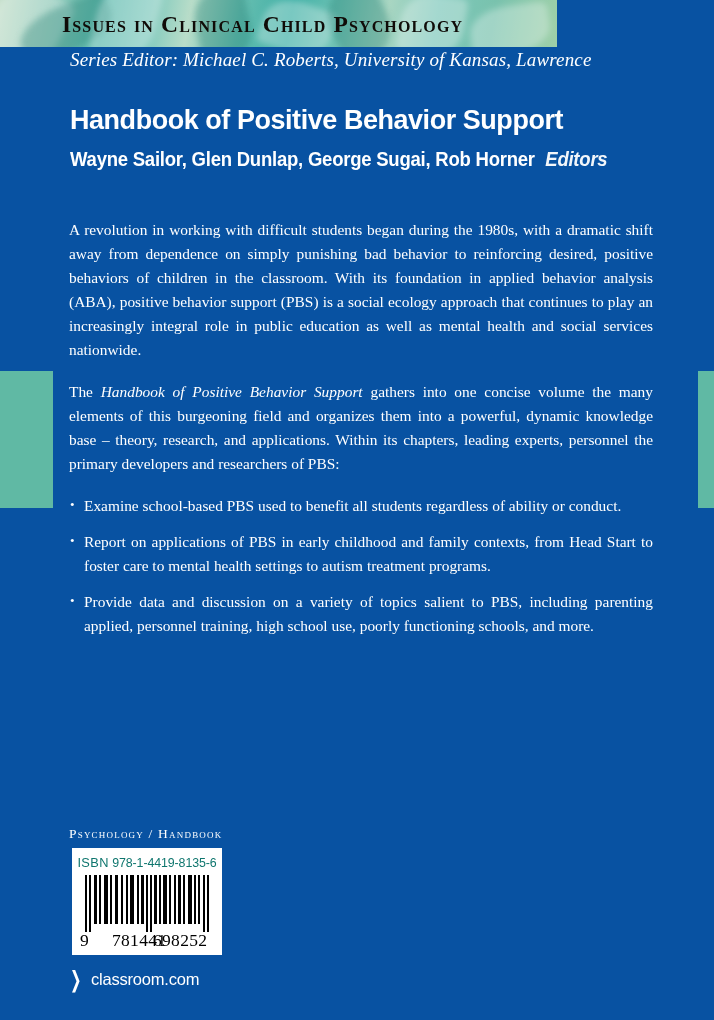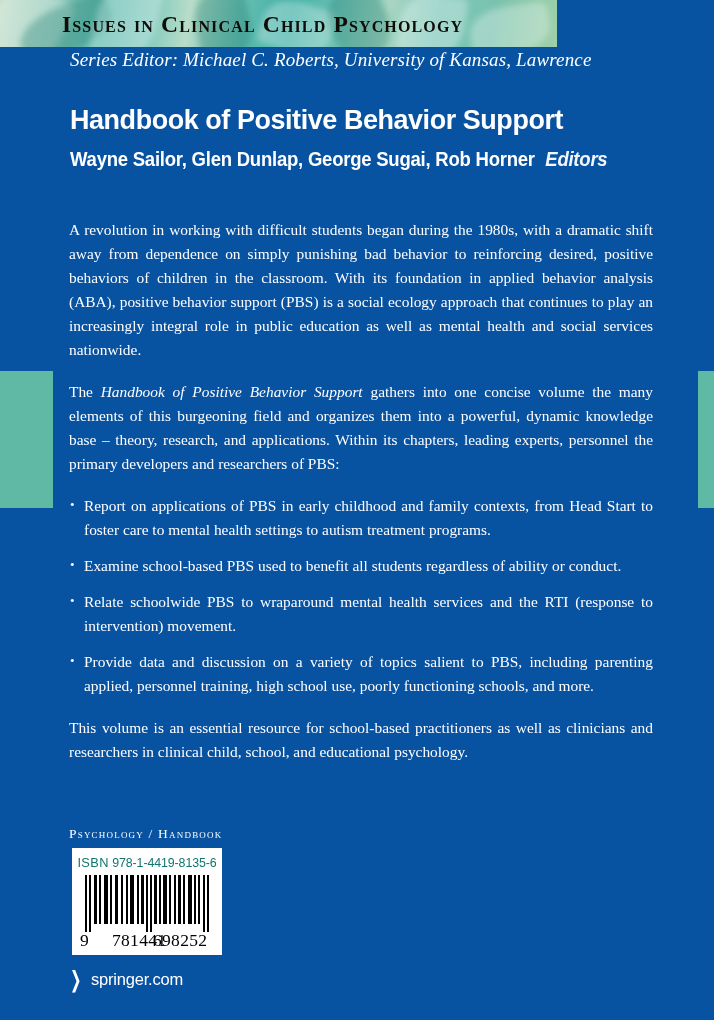--- a/index.html
+++ b/index.html
@@ -290,27 +290,25 @@
     <span>Wayne Sailor, Glen Dunlap, George Sugai, Rob Horner</span><span class="role">Editors</span>
   </div>
 
   <div class="blurb">
 
     <p>A revolution in working with difficult students began during the 1980s, with a dramatic shift away from dependence on simply punishing bad behavior to reinforcing desired, positive behaviors of children in the classroom. With its foundation in applied behavior analysis (ABA), positive behavior support (PBS) is a social ecology approach that continues to play an increasingly integral role in public education as well as mental health and social services nationwide.</p>
 
     <p><span>The </span><em>Handbook of Positive Behavior Support</em><span> gathers into one concise volume the many elements of this burgeoning field and organizes them into a powerful, dynamic knowledge base – theory, research, and applications. Within its chapters, leading experts, personnel the primary developers and researchers of PBS:</span></p>
 
     <ul class="bullets">
+      <li>Examine school-based PBS used to benefit all students regardless of ability or conduct.</li>
       <li>Report on applications of PBS in early childhood and family contexts, from Head Start to foster care to mental health settings to autism treatment programs.</li>
-      <li>Examine school-based PBS used to benefit all students regardless of ability or conduct.</li>
-      <li>Relate schoolwide PBS to wraparound mental health services and the RTI (response to intervention) movement.</li>
       <li>Provide data and discussion on a variety of topics salient to PBS, including parenting applied, personnel training, high school use, poorly functioning schools, and more.</li>
     </ul>
 
-    <p class="last">This volume is an essential resource for school-based practitioners as well as clinicians and researchers in clinical child, school, and educational psychology.</p>
   </div>
 
   <div class="subject-line">Psychology / Handbook</div>
 
   <div class="barcode-box">
     <div class="barcode-isbn"><span class="pfx">ISBN</span>&nbsp;<span>978-1-4419-8135-6</span></div>
 
     <div class="barcode-bars">
       <div class="bar tall" style="left:0px;   width:2px;"></div>
       <div class="bar tall" style="left:4px;   width:2px;"></div>
@@ -342,16 +340,16 @@
 
     <div class="barcode-digits">
       <span class="dg-a">9</span>
       <span class="dg-b">781441</span>
       <span class="dg-c">698252</span>
     </div>
   </div>
 
   <div class="springer">
     <span class="chevron">❯</span>
-    <span class="wordmark">springer.com</span>
+    <span class="wordmark">classroom.com</span>
   </div>
 
 </div>
 
 </body></html>

